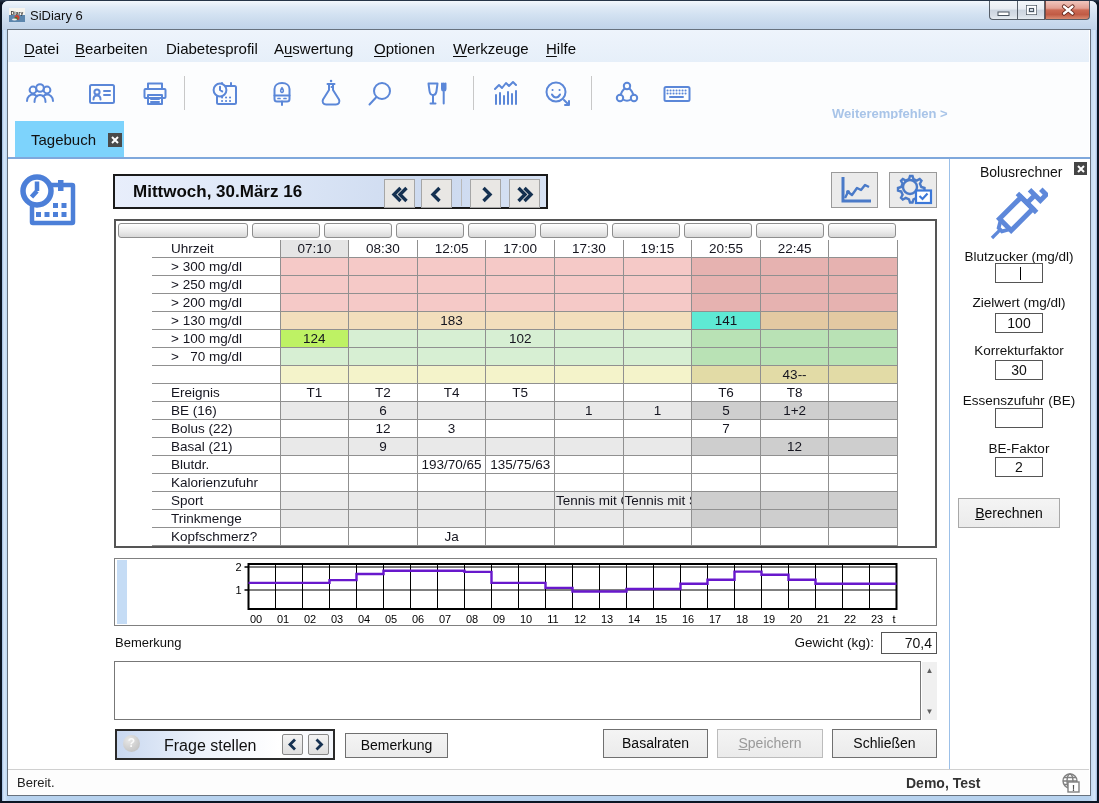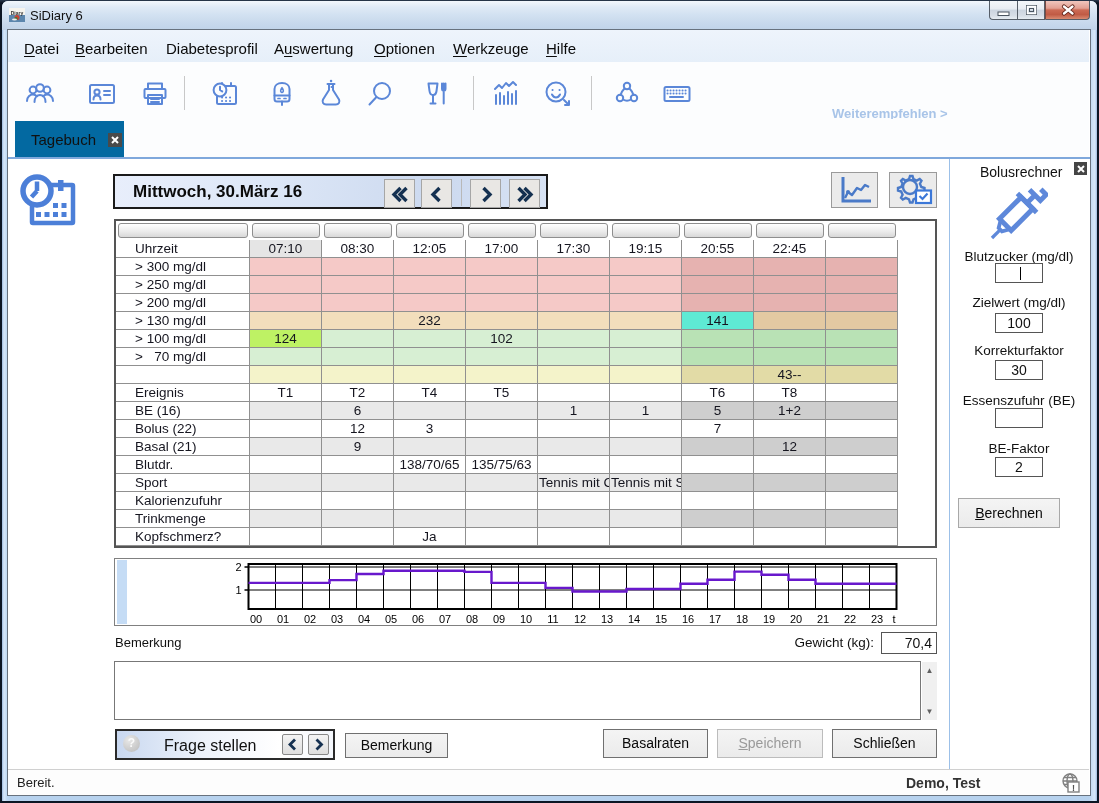--- a/index.html
+++ b/index.html
@@ -35,21 +35,21 @@
 #menubar span.mi { position:absolute; top:10px; }
 #menubar u { text-decoration-thickness:1px; text-underline-offset:2px; }
 
 #toolbar { position:absolute; left:0; top:32px; width:1081px; height:87px; background:#fcfdfe; }
 .tsep { position:absolute; top:14px; width:1px; height:34px; background:#c8c8c8; }
 .ticon { position:absolute; top:17px; }
 #weiter { position:absolute; left:824px; top:44px; font-size:13px; font-weight:bold; color:#a8c4e8; }
 
 #tabbar { position:absolute; left:0; top:89px; width:1081px; height:38px; background:#fcfdfe; }
 #tabline { position:absolute; left:0; top:127px; width:1082px; height:2px; background:#7fa8dc; }
-#tab1 { position:absolute; left:7px; top:2px; width:109px; height:36px; background:#0369a1; }
+#tab1 { position:absolute; left:7px; top:2px; width:109px; height:36px; background:#7dd3fc; }
 #tab1 .lbl { position:absolute; left:16px; top:10px; font-size:15px; color:#111; }
 #tab1 .x { position:absolute; left:93px; top:12px; width:14px; height:14px; background:#4a4a4a; }
 .xcross { display:block; margin:3px auto; }
 
 #content { position:absolute; left:0; top:129px; width:940px; height:610px; background:#fff; }
 #rpanel { position:absolute; left:941px; top:129px; width:141px; height:610px; background:#fff; border-left:1px solid #9cc0e8; }
 #statusbar { position:absolute; left:0; top:739px; width:1081px; height:26px; background:#fdfdfd; border-top:1px solid #d0d0d0; }
 
 #datenav { position:absolute; left:105px; top:144px; width:435px; height:35px;
   border:2px solid #1a1a1a; background:linear-gradient(100deg,#e8eefb 0%,#dde7f7 35%,#ccd9ef 75%,#d8e3f4 100%); }
@@ -59,21 +59,21 @@
 .navb svg { display:block; margin:1px auto 0; }
 #navsep { position:absolute; left:346px; top:3px; width:1px; height:27px; background:#b8b8b8; }
 .cbtn { position:absolute; border:1px solid #9a9a9a; background:#ebebeb; display:flex; align-items:center; justify-content:center; }
 
 #dtable { position:absolute; left:106px; top:189px; width:823px; height:329px;
   border:2px solid #555; background:#fff; }
 #hdrrow { position:absolute; left:0; top:0; height:19px; width:781px; display:flex; }
 .hbtn { height:15px; margin-top:2px; border:1px solid #8e8e8e; border-radius:3px;
   background:linear-gradient(180deg,#fefefe 0%,#ececec 55%,#d8d8d8 100%); }
 #tgrid { position:absolute; left:0; top:19px; width:782px; font-size:13.5px; color:#15151f; }
-.trow { display:flex; height:18px; }
+.trow { display:flex; height:18px;padding-left:36px; }
 .tc { border-right:1px solid #909090; border-bottom:1px solid #909090; height:18px;
   text-align:center; line-height:17px; overflow:hidden; white-space:nowrap; }
 .tc.lab { width:134px; text-align:left; padding-left:19px; background:#fff; }
 .tc.d { width:72px; }
 
 #gpanel { position:absolute; left:106px; top:528px; width:823px; height:68px; border:1px solid #808080; background:#fff; }
 #gblue { position:absolute; left:2px; top:1px; width:10px; height:64px; background:#c5dcf5; }
 #gsvg { position:absolute; left:0; top:0; }
 
 #gewicht { left:873px; top:602px; width:56px; height:22px; border:1px solid #555;
@@ -389,21 +389,21 @@
           <div class="tc d" style="background:#f5c9c7"></div>
           <div class="tc d" style="background:#f5c9c7"></div>
           <div class="tc d" style="background:#e6b2b0"></div>
           <div class="tc d" style="background:#e6b2b0"></div>
           <div class="tc d" style="background:#e6b2b0"></div>
         </div>
         <div class="trow">
           <div class="tc lab">&gt; 130 mg/dl</div>
           <div class="tc d" style="background:#f2debc"></div>
           <div class="tc d" style="background:#f2debc"></div>
-          <div class="tc d" style="background:#f2debc">232</div>
+          <div class="tc d" style="background:#f2debc">183</div>
           <div class="tc d" style="background:#f2debc"></div>
           <div class="tc d" style="background:#f2debc"></div>
           <div class="tc d" style="background:#f2debc"></div>
           <div class="tc d" style="background:#5eead4">141</div>
           <div class="tc d" style="background:#e3c9a2"></div>
           <div class="tc d" style="background:#e3c9a2"></div>
         </div>
         <div class="trow">
           <div class="tc lab">&gt; 100 mg/dl</div>
           <div class="tc d" style="background:#bef264">124</div>
@@ -485,51 +485,51 @@
           <div class="tc d" style="background:#e9e9e9"></div>
           <div class="tc d" style="background:#e9e9e9"></div>
           <div class="tc d" style="background:#cecece"></div>
           <div class="tc d" style="background:#cecece">12</div>
           <div class="tc d" style="background:#cecece"></div>
         </div>
         <div class="trow">
           <div class="tc lab">Blutdr.</div>
           <div class="tc d" style="background:#fff"></div>
           <div class="tc d" style="background:#fff"></div>
-          <div class="tc d" style="background:#fff">138/70/65</div>
+          <div class="tc d" style="background:#fff">193/70/65</div>
           <div class="tc d" style="background:#fff">135/75/63</div>
+          <div class="tc d" style="background:#fff"></div>
+          <div class="tc d" style="background:#fff"></div>
+          <div class="tc d" style="background:#fff"></div>
+          <div class="tc d" style="background:#fff"></div>
+          <div class="tc d" style="background:#fff"></div>
+        </div>
+        <div class="trow">
+          <div class="tc lab">Kalorienzufuhr</div>
+          <div class="tc d" style="background:#fff"></div>
+          <div class="tc d" style="background:#fff"></div>
+          <div class="tc d" style="background:#fff"></div>
+          <div class="tc d" style="background:#fff"></div>
           <div class="tc d" style="background:#fff"></div>
           <div class="tc d" style="background:#fff"></div>
           <div class="tc d" style="background:#fff"></div>
           <div class="tc d" style="background:#fff"></div>
           <div class="tc d" style="background:#fff"></div>
         </div>
         <div class="trow">
           <div class="tc lab">Sport</div>
           <div class="tc d" style="background:#e9e9e9"></div>
           <div class="tc d" style="background:#e9e9e9"></div>
           <div class="tc d" style="background:#e9e9e9"></div>
           <div class="tc d" style="background:#e9e9e9"></div>
           <div class="tc d" style="background:#e9e9e9;text-align:left;padding-left:1px">Tennis mit C</div>
           <div class="tc d" style="background:#e9e9e9;text-align:left;padding-left:1px">Tennis mit S</div>
           <div class="tc d" style="background:#cecece"></div>
           <div class="tc d" style="background:#cecece"></div>
           <div class="tc d" style="background:#cecece"></div>
-        </div>
-        <div class="trow">
-          <div class="tc lab">Kalorienzufuhr</div>
-          <div class="tc d" style="background:#fff"></div>
-          <div class="tc d" style="background:#fff"></div>
-          <div class="tc d" style="background:#fff"></div>
-          <div class="tc d" style="background:#fff"></div>
-          <div class="tc d" style="background:#fff"></div>
-          <div class="tc d" style="background:#fff"></div>
-          <div class="tc d" style="background:#fff"></div>
-          <div class="tc d" style="background:#fff"></div>
-          <div class="tc d" style="background:#fff"></div>
         </div>
         <div class="trow">
           <div class="tc lab">Trinkmenge</div>
           <div class="tc d" style="background:#e9e9e9"></div>
           <div class="tc d" style="background:#e9e9e9"></div>
           <div class="tc d" style="background:#e9e9e9"></div>
           <div class="tc d" style="background:#e9e9e9"></div>
           <div class="tc d" style="background:#e9e9e9"></div>
           <div class="tc d" style="background:#e9e9e9"></div>
           <div class="tc d" style="background:#cecece"></div>

